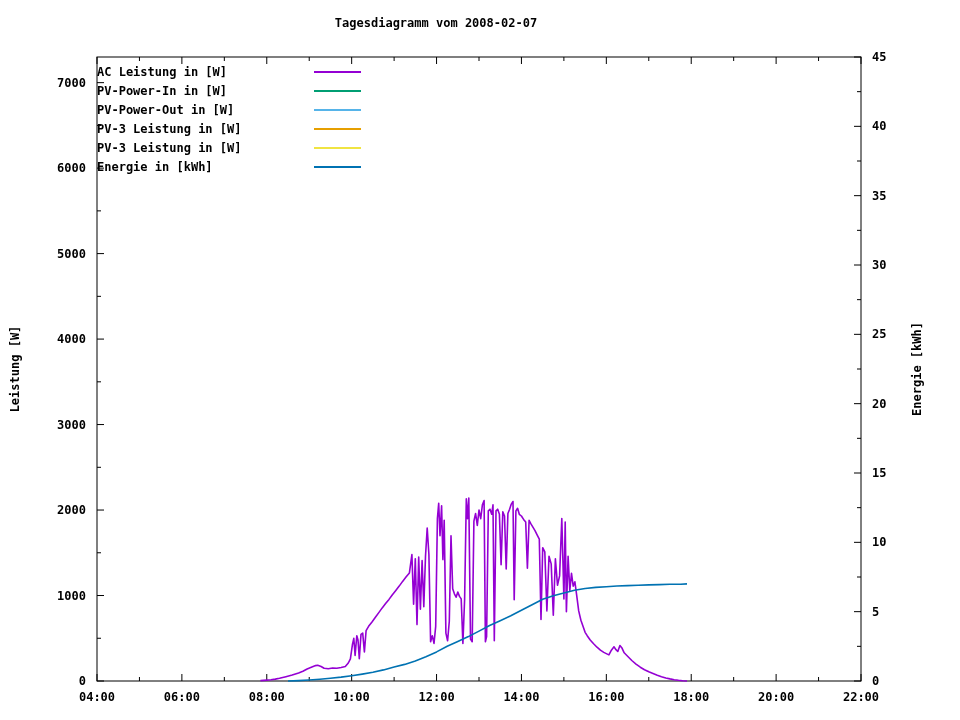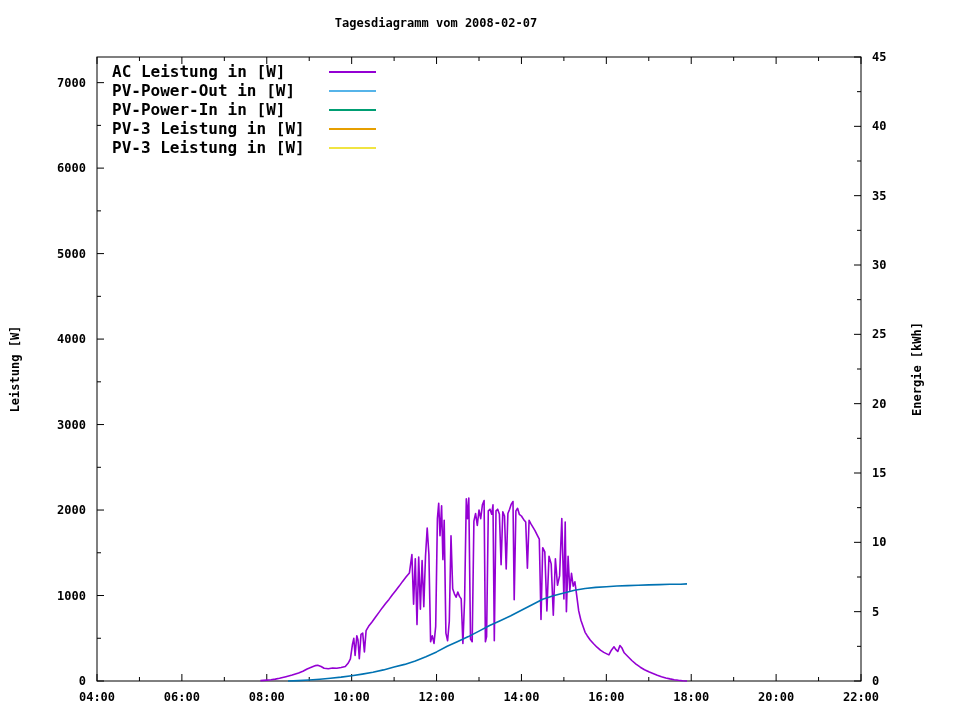--- a/index.html
+++ b/index.html
@@ -17,21 +17,21 @@
     font-size:12px;font-weight:bold;white-space:nowrap;
   }
   .y2label{
     position:absolute;left:917px;top:369px;
     transform:translate(-50%,-50%) rotate(-90deg);
     font-size:12px;font-weight:bold;white-space:nowrap;
   }
   .legend{position:absolute;left:97px;top:62px;}
   .legend-row{display:flex;align-items:center;height:19px;}
   .legend-label{
-    width:155px;font-size:16px;font-weight:bold;white-space:pre;margin-left:15px;
+    width:155px;font-size:12px;font-weight:bold;white-space:pre;
   }
   .legend-sample{width:47px;height:2px;margin-left:62px;}
   svg.chart{position:absolute;left:0;top:0;}
   svg.chart text{
     font-family:"DejaVu Sans Mono","Liberation Mono",monospace;
     font-size:12px;font-weight:bold;fill:#000;
   }
 </style>
 </head>
 <body>
@@ -144,29 +144,33 @@
       <line x1="861" y1="91.66666666666663" x2="857" y2="91.66666666666663" stroke="#000"></line>
       <polyline points="260.4,680.6 266.8,680.1 271.0,679.7 275.3,679.1 279.5,678.3 285.9,676.7 292.2,675.0 298.6,672.9 302.9,671.2 307.1,669.0 311.3,667.3 315.6,665.6 317.7,665.2 321.1,666.5 324.1,668.3 328.3,668.8 332.6,668.0 336.8,668.3 341.1,667.5 345.3,666.5 348.3,663.0 350.4,658.8 352.5,644.2 353.8,638.3 355.1,655.4 356.8,635.7 358.0,640.0 359.3,658.8 361.0,634.4 362.7,633.1 364.4,651.9 366.1,630.6 368.6,626.3 372.0,622.0 375.4,617.3 378.8,612.6 382.2,607.9 385.6,603.6 389.0,599.4 392.4,594.7 395.8,590.4 399.2,586.1 402.6,581.4 406.0,577.1 409.4,572.9 411.9,554.5 413.6,604.1 415.3,558.8 417.0,624.6 418.7,557.1 420.4,609.2 422.1,560.5 423.8,606.6 425.5,556.2 427.2,528.0 428.9,554.5 430.6,641.7 432.3,635.7 434.0,643.4 435.7,626.3 437.4,518.6 438.7,503.2 440.0,535.7 441.6,505.8 442.9,559.6 444.2,520.3 445.9,633.1 447.6,640.8 449.3,621.2 451.0,535.7 452.7,588.7 454.4,593.8 456.1,597.2 457.8,592.1 459.5,596.4 461.2,598.9 462.9,643.4 464.6,599.8 466.3,498.9 467.5,518.6 468.8,498.1 470.5,639.1 472.2,641.7 473.9,521.2 475.6,513.5 477.3,525.4 479.0,510.0 480.7,518.6 482.4,504.9 484.1,500.6 485.4,641.7 486.6,636.6 488.3,510.9 490.0,509.2 491.7,514.3 493.0,504.9 494.3,640.8 496.0,510.9 497.7,509.2 499.4,514.3 501.1,564.7 502.8,511.8 504.5,516.0 506.2,569.0 507.9,513.5 509.6,509.2 511.3,504.1 513.0,501.5 514.2,599.8 515.9,510.9 517.6,508.3 519.3,514.3 521.4,516.0 523.6,519.4 525.7,522.0 527.4,568.2 529.1,520.3 530.8,523.7 532.9,527.1 535.0,530.6 537.1,534.8 539.3,539.1 541.0,619.5 542.7,547.7 544.8,551.9 546.9,610.9 549.0,556.2 551.2,563.9 553.3,615.2 555.4,558.8 557.5,585.3 559.6,575.9 561.8,518.6 563.9,598.9 565.2,522.0 566.4,611.8 568.1,556.2 569.8,590.4 571.5,573.3 573.2,586.1 574.9,581.8 576.6,594.7 578.7,610.9 580.9,620.3 583.0,626.3 585.1,632.3 587.2,635.7 590.2,640.0 593.6,643.8 597.0,647.2 600.4,650.2 603.8,652.4 606.3,653.6 608.9,654.9 611.4,650.2 614.0,646.8 615.7,649.4 617.8,651.5 619.9,645.5 622.0,648.1 624.2,652.8 627.6,656.2 631.8,660.5 636.0,664.1 640.3,667.2 644.5,669.7 648.8,671.8 653.0,673.5 657.3,675.2 661.5,676.7 665.8,678.0 670.0,678.9 674.2,679.7 678.5,680.3 682.7,680.7 687.0,681.0" fill="none" stroke="#9400d3" stroke-width="1.6" stroke-linejoin="round"></polyline>
       <polyline points="288.0,681.0 298.6,680.6 309.2,680.0 319.8,679.2 330.4,678.2 341.1,677.1 351.7,675.7 362.3,674.1 372.9,672.3 383.5,669.9 394.1,667.1 404.7,664.4 415.3,660.9 425.9,656.7 436.6,651.9 447.2,646.3 457.8,641.5 468.4,636.6 479.0,631.1 489.6,625.5 500.2,620.7 510.8,615.8 521.4,610.3 532.1,604.7 542.7,599.2 553.3,595.7 563.9,592.9 574.5,590.2 585.1,588.5 595.7,587.4 606.3,586.7 616.9,586.0 627.6,585.6 638.2,585.3 648.8,584.9 659.4,584.6 670.0,584.3 680.6,584.2 687.0,583.9" fill="none" stroke="#0072b2" stroke-width="1.6" stroke-linejoin="round"></polyline>
     </svg>
   <div class="legend" id="legend">
       <div class="legend-row">
         <span class="legend-label">AC Leistung in [W]</span>
         <span class="legend-sample" style="background: rgb(148, 0, 211);"></span>
       </div>
       <div class="legend-row">
+        <span class="legend-label">PV-Power-In in [W]</span>
+        <span class="legend-sample" style="background: rgb(0, 158, 115);"></span>
+      </div>
+      <div class="legend-row">
         <span class="legend-label">PV-Power-Out in [W]</span>
         <span class="legend-sample" style="background: rgb(86, 180, 233);"></span>
-      </div>
-      <div class="legend-row">
-        <span class="legend-label">PV-Power-In in [W]</span>
-        <span class="legend-sample" style="background: rgb(0, 158, 115);"></span>
       </div>
       <div class="legend-row">
         <span class="legend-label">PV-3 Leistung in [W]</span>
         <span class="legend-sample" style="background: rgb(230, 159, 0);"></span>
       </div>
       <div class="legend-row">
         <span class="legend-label">PV-3 Leistung in [W]</span>
         <span class="legend-sample" style="background: rgb(240, 228, 66);"></span>
       </div>
+      <div class="legend-row">
+        <span class="legend-label">Energie in [kWh]</span>
+        <span class="legend-sample" style="background: rgb(0, 114, 178);"></span>
+      </div>
     </div>
 </div>
 
 </body></html>

